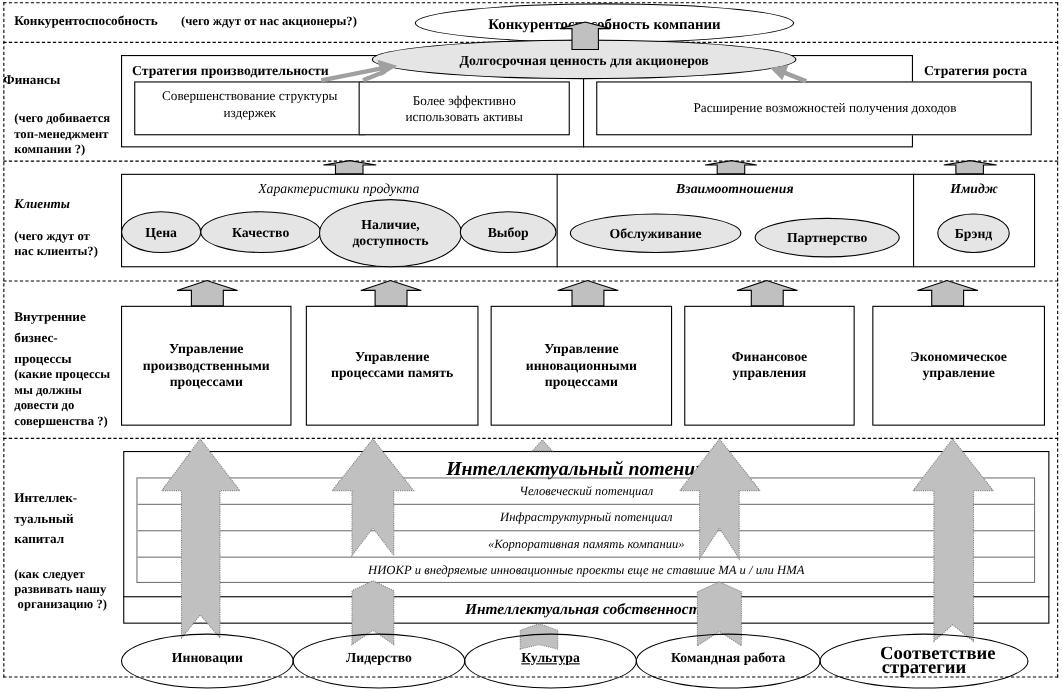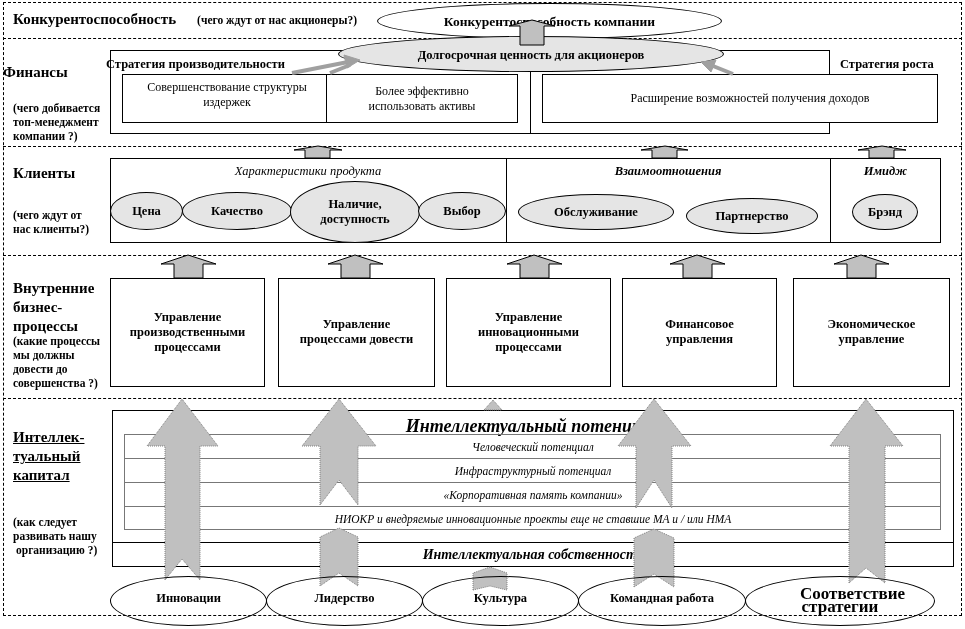--- a/index.html
+++ b/index.html
@@ -1,21 +1,21 @@
 <!DOCTYPE html>
 <html><head>
 <meta charset="utf-8">
 <style>
   html, body { margin:0; padding:0; background:#fff; }
   body { width:965px; height:629px; position:relative; overflow:hidden;
          font-family:"Liberation Serif", "DejaVu Serif", serif; color:#000; }
   .abs { position:absolute; }
   .band { position:absolute; left:3px; width:959px; border-left:1px dashed #000; border-right:1px dashed #000; box-sizing:border-box; }
   .hsep { position:absolute; left:3px; width:959px; height:0; border-top:1px dashed #000; }
-  .lbl-big { font-weight:bold; font-size:15px; line-height:19px; }
+  .lbl-big { font-weight:bold; font-size:12px; line-height:19px; }
   .lbl-small { font-weight:bold; font-size:11.5px; line-height:14px; }
   .box { position:absolute; border:1.3px solid #000; box-sizing:border-box; background:#fff; }
   .center { display:flex; align-items:center; justify-content:center; text-align:center;padding-left:20px; }
   .bold { font-weight:bold; }
   .ital { font-style:italic; }
   .ell { position:absolute; border:1px solid #000; border-radius:50%; box-sizing:border-box; background:#e5e5e5;
          display:flex; align-items:center; justify-content:center; text-align:center; font-weight:bold; font-size:12.5px; line-height:15px; }
   .row-line { position:absolute; left:125px; width:816px; border-top:1px solid #777; }
   .ip-row { position:absolute; left:125px; width:816px; text-align:center; font-style:italic; font-size:11.5px; }
   svg.overlay { position:absolute; left:0; top:0; width:965px; height:629px; pointer-events:none; }
@@ -36,34 +36,34 @@
 
 <div class="abs lbl-big" style="left:3px;top:63px;">Финансы</div>
 <div class="abs lbl-small" style="left:13px;top:101px;">
   <div>(чего добивается</div>
   <div>топ-менеджмент</div>
   <div>компании ?)</div>
 </div>
 
 <div class="box" style="left:110px;top:50px;width:720px;height:84px;"></div>
 <div class="abs" style="left:530px;top:50px;width:0;height:84px;border-left:1.3px solid #000;"></div>
-<div class="abs bold" style="left:106px;top:57px;font-size:12.5px;">Стратегия производительности</div>
+<div class="abs bold" style="left:120px;top:57px;font-size:12.5px;">Стратегия производительности</div>
 <div class="abs bold" style="left:840px;top:57px;font-size:12.5px;">Стратегия роста</div>
 
 <div class="box center" style="left:122px;top:74px;width:210px;height:49px;font-size:12px;line-height:15px;padding:0 8px;align-items:flex-start;padding-top:5px;">
   <span>Совершенствование структуры издержек</span>
 </div>
 <div class="box center" style="left:326px;top:74px;width:192px;height:49px;font-size:12px;line-height:15px;padding:0 26px;">
   <span>Более эффективно использовать активы</span>
 </div>
 <div class="box center" style="left:542px;top:74px;width:396px;height:49px;font-size:12px;">
   <span>Расширение возможностей получения доходов</span>
 </div>
 
-<div class="abs lbl-big" style="left:13px;top:164px;">Клиенты</div>
+<div class="abs lbl-big" style="left:13px;top:176px;font-style:italic;">Клиенты</div>
 <div class="abs lbl-small" style="left:13px;top:208px;">
   <div>(чего ждут от</div>
   <div>нас клиенты?)</div>
 </div>
 
 <div class="box" style="left:110px;top:158px;width:831px;height:85px;"></div>
 <div class="abs" style="left:506px;top:158px;height:85px;border-left:1.3px solid #000;"></div>
 <div class="abs" style="left:830px;top:158px;height:85px;border-left:1.3px solid #000;"></div>
 
 <div class="abs ital" style="left:110px;width:396px;top:164px;text-align:center;font-size:12.5px;">Характеристики продукта</div>
@@ -101,33 +101,33 @@
   <div>(какие процессы</div>
   <div>мы должны</div>
   <div>довести до</div>
   <div>совершенства ?)</div>
 </div>
 
 <div class="box center bold" style="left:110px;top:278px;width:155px;height:109px;font-size:12.5px;line-height:15px;padding:0 6px;">
     <span>Управление производственными процессами</span>
   </div>
 <div class="box center bold" style="left:278px;top:278px;width:157px;height:109px;font-size:12.5px;line-height:15px;padding:0 10px;align-items:flex-start;padding-top:38px;">
-    <span>Управление процессами довести</span>
+    <span>Управление процессами память</span>
   </div>
 <div class="box center bold" style="left:446px;top:278px;width:165px;height:109px;font-size:12.5px;line-height:15px;padding:0 12px;">
     <span>Управление инновационными процессами</span>
   </div>
 <div class="box center bold" style="left:622px;top:278px;width:155px;height:109px;font-size:12.5px;line-height:15px;padding:0 28px;align-items:flex-start;padding-top:38px;">
     <span>Финансовое управления</span>
   </div>
 <div class="box center bold" style="left:793px;top:278px;width:157px;height:109px;font-size:12.5px;line-height:15px;padding:0 24px;align-items:flex-start;padding-top:38px;">
     <span>Экономическое управление</span>
   </div>
 
-<div class="abs lbl-big" style="left:13px;top:428px;text-decoration:underline;">
+<div class="abs lbl-big" style="left:13px;top:443px;">
   <div>Интеллек-</div>
   <div>туальный</div>
   <div>капитал</div>
 </div>
 <div class="abs lbl-small" style="left:13px;top:515px;">
   <div>(как следует</div>
   <div>развивать нашу</div>
   <div style="padding-left:3px;">организацию ?)</div>
 </div>
 
@@ -192,20 +192,20 @@
   </g>
 </svg>
 
 <div class="ell" style="left:110px;top:576px;width:157px;height:50px;background:transparent;">
     <span style="margin-top:-6px;">Инновации</span>
   </div>
 <div class="ell" style="left:266px;top:576px;width:157px;height:50px;background:transparent;">
     <span style="margin-top:-6px;">Лидерство</span>
   </div>
 <div class="ell" style="left:422px;top:576px;width:157px;height:50px;background:transparent;">
-    <span style="margin-top:-6px;">Культура</span>
+    <span style="margin-top:-6px;text-decoration:underline;">Культура</span>
   </div>
 <div class="ell" style="left:578px;top:576px;width:168px;height:50px;background:transparent;">
     <span style="margin-top:-6px;">Командная работа</span>
   </div>
 <div class="ell" style="left:745px;top:576px;width:190px;height:50px;background:transparent;font-size:17px;line-height:13px;">
     <span style="display:block;width:80px;margin-top:-2px;">Соответствие стратегии</span>
   </div>
 
 </body></html>

